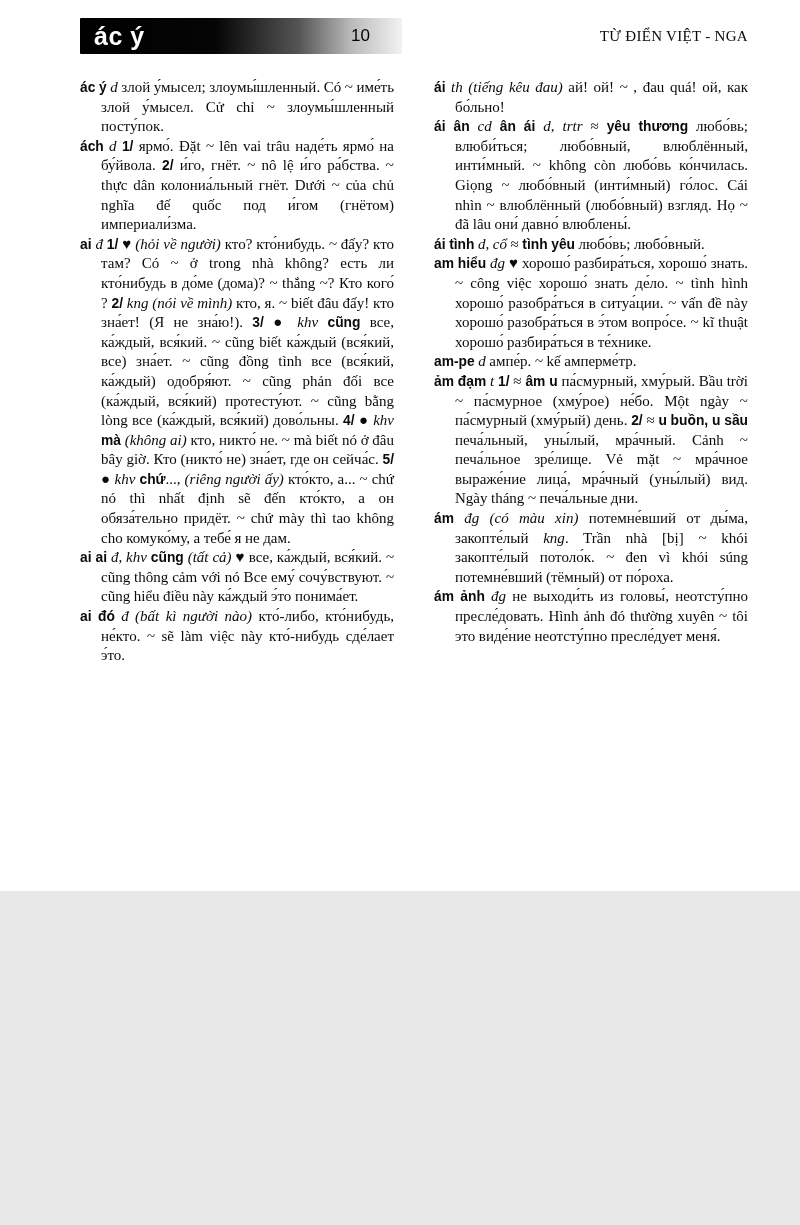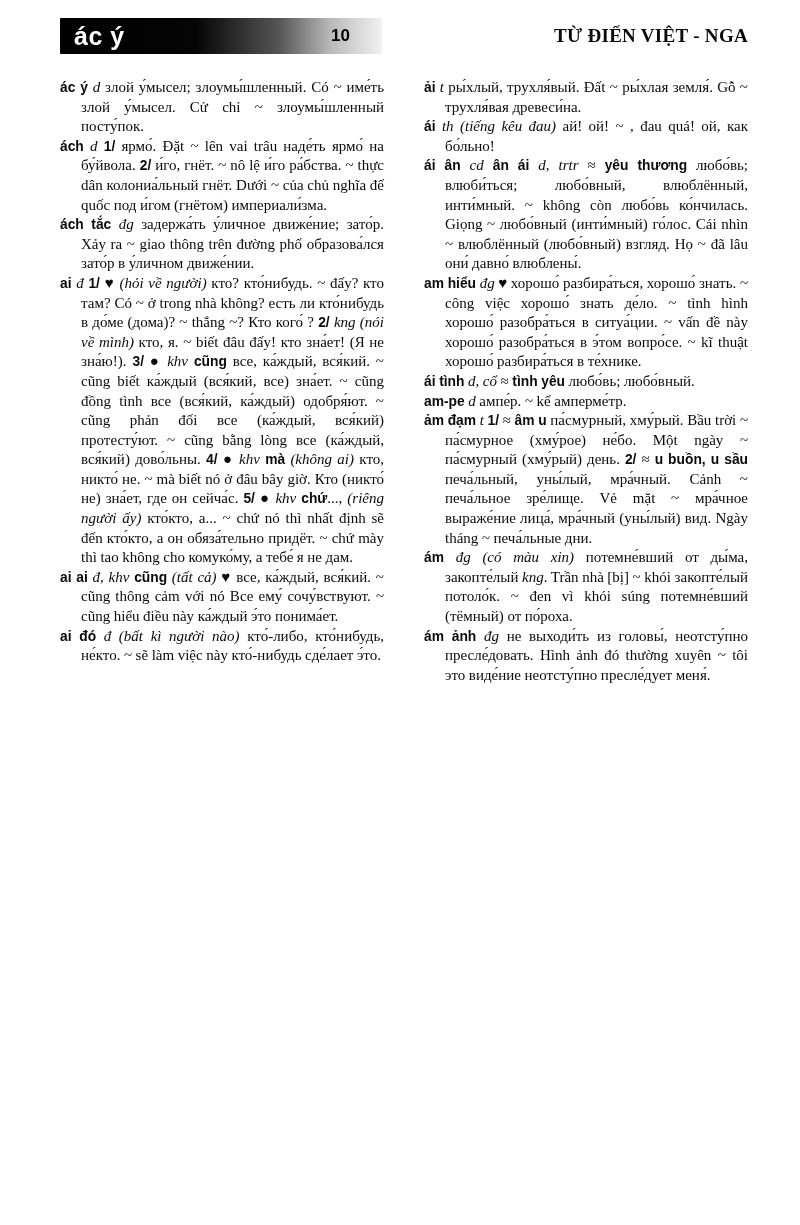--- a/index.html
+++ b/index.html
@@ -3,27 +3,28 @@
 <meta charset="utf-8">
 <style>
   html, body {
     margin: 0;
     padding: 0;
     background: #e8e8e8;
   }
   .page {
     position: relative;
     width: 800px;
-    height: 1225px;
+    height: 891px;
     margin: 0 auto;
     background: #ffffff;
     font-family: "Liberation Serif", serif;
     color: #0a0a0a;
     overflow: hidden;
     box-sizing: border-box;
+    padding-left: 20px;
   }
   .page-header {
     display: flex;
     align-items: center;
     justify-content: space-between;
     padding: 18px 52px 0 60px;
   }
   .guide-band {
     position: relative;
     width: 322px;
@@ -40,27 +41,27 @@
     font-size: 25px;
     padding-left: 14px;
     letter-spacing: 0.5px;
   }
   .page-number {
     position: absolute;
     right: 32px;
     top: 8px;
     color: #000000;
     font-family: "Liberation Sans", sans-serif;
-    font-weight: bold;
+    font-weight: normal;
     font-size: 17px;
   }
   .book-title {
     font-family: "Liberation Serif", serif;
-    font-weight: bold;
-    font-size: 19px;
+    font-weight: normal;
+    font-size: 15px;
     letter-spacing: 0.3px;
     white-space: nowrap;
   }
   .columns {
     display: flex;
     gap: 40px;
     padding: 24px 52px 30px 60px;
   }
   .column {
     flex: 1;
@@ -93,30 +94,28 @@
     <div class="guide-band">
       <span class="guide-word">ác ý</span>
       <span class="page-number">10</span>
     </div>
     <div class="book-title">TỪ ĐIỂN VIỆT - NGA</div>
   </header>
   <main class="columns">
     <div class="column" id="col-left">
         <p class="entry"><span class="seg-b">ác ý</span><span class="seg-i"> d </span><span class="seg-n">злой у́мысел; злоумы́шленный. Có ~ име́ть злой у́мысел. Cử chỉ ~ злоумы́шленный посту́пок.</span></p>
         <p class="entry"><span class="seg-b">ách</span><span class="seg-i"> d </span><span class="seg-b">1/</span><span class="seg-n"> ярмо́. Đặt ~ lên vai trâu наде́ть ярмо́ на бу́йвола. </span><span class="seg-b">2/</span><span class="seg-n"> и́го, гнёт. ~ nô lệ и́го ра́бства. ~ thực dân колониа́льный гнёт. Dưới ~ của chủ nghĩa đế quốc под и́гом (гнётом) империали́зма.</span></p>
-        <p class="entry"><span class="seg-b">ách tắc</span><span class="seg-i"> đg </span><span class="seg-n">задержа́ть у́личное движе́ние; зато́р. Xảy ra ~ giao thông trên đường phố образова́лся зато́р в у́личном движе́нии.</span></p>
         <p class="entry"><span class="seg-b">ai</span><span class="seg-i"> đ </span><span class="seg-b">1/</span><span class="seg-n"> ♥ </span><span class="seg-i">(hỏi về người)</span><span class="seg-n"> кто? кто́нибудь. ~ đấy? кто там? Có ~ ở trong nhà không? есть ли кто́нибудь в до́ме (дома)? ~ thắng ~? Кто кого́ ? </span><span class="seg-b">2/</span><span class="seg-i"> kng </span><span class="seg-i">(nói về mình)</span><span class="seg-n"> кто, я. ~ biết đâu đấy! кто зна́ет! (Я не зна́ю!). </span><span class="seg-b">3/</span><span class="seg-n"> ● </span><span class="seg-i">khv </span><span class="seg-b">cũng</span><span class="seg-n"> все, ка́ждый, вся́кий. ~ cũng biết ка́ждый (вся́кий, все) зна́ет. ~ cũng đồng tình все (вся́кий, ка́ждый) одобря́ют. ~ cũng phản đối все (ка́ждый, вся́кий) протесту́ют. ~ cũng bằng lòng все (ка́ждый, вся́кий) дово́льны. </span><span class="seg-b">4/</span><span class="seg-n"> ● </span><span class="seg-i">khv </span><span class="seg-b">mà</span><span class="seg-n"> </span><span class="seg-i">(không ai)</span><span class="seg-n"> кто, никто́ не. ~ mà biết nó ở đâu bây giờ. Кто (никто́ не) зна́ет, где он сейча́с. </span><span class="seg-b">5/</span><span class="seg-n"> ● </span><span class="seg-i">khv </span><span class="seg-b">chứ</span><span class="seg-n">..., </span><span class="seg-i">(riêng người ấy)</span><span class="seg-n"> кто́кто, а... ~ chứ nó thì nhất định sẽ đến кто́кто, а он обяза́тельно придёт. ~ chứ mày thì tao không cho комуко́му, а тебе́ я не дам.</span></p>
         <p class="entry"><span class="seg-b">ai ai</span><span class="seg-i"> đ, khv </span><span class="seg-b">cũng</span><span class="seg-n"> </span><span class="seg-i">(tất cả)</span><span class="seg-n"> ♥ все, ка́ждый, вся́кий. ~ cũng thông cảm với nó Все ему́ сочу́вствуют. ~ cũng hiểu điều này ка́ждый э́то понима́ет.</span></p>
         <p class="entry"><span class="seg-b">ai đó</span><span class="seg-i"> đ </span><span class="seg-i">(bất kì người nào)</span><span class="seg-n"> кто́-либо, кто́нибудь, не́кто. ~ sẽ làm việc này кто́-нибудь сде́лает э́то.</span></p>
       </div>
     <div class="column" id="col-right">
-        <p class="entry"><span class="seg-b">ải</span><span class="seg-i"> t </span><span class="seg-n">ры́хлый, трухля́вый. Đất ~ ры́хлая земля́. Gỗ ~ трухля́вая древеси́на.</span></p>
         <p class="entry"><span class="seg-b">ái</span><span class="seg-i"> th </span><span class="seg-i">(tiếng kêu đau)</span><span class="seg-n"> ай! ой! ~ , đau quá! ой, как бо́льно!</span></p>
         <p class="entry"><span class="seg-b">ái ân</span><span class="seg-i"> cd </span><span class="seg-b">ân ái</span><span class="seg-i"> d, trtr </span><span class="seg-n">≈ </span><span class="seg-b">yêu thương</span><span class="seg-n"> любо́вь; влюби́ться; любо́вный, влюблённый, инти́мный. ~ không còn любо́вь ко́нчилась. Giọng ~ любо́вный (инти́мный) го́лос. Cái nhìn ~ влюблённый (любо́вный) взгляд. Họ ~ đã lâu они́ давно́ влюблены́.</span></p>
+        <p class="entry"><span class="seg-b">ái tình</span><span class="seg-i"> d, cổ </span><span class="seg-n">≈ </span><span class="seg-b">tình yêu</span><span class="seg-n"> любо́вь; любо́вный.</span></p>
         <p class="entry"><span class="seg-b">am hiểu</span><span class="seg-i"> đg </span><span class="seg-n">♥ хорошо́ разбира́ться, хорошо́ знать. ~ công việc хорошо́ знать де́ло. ~ tình hình хорошо́ разобра́ться в ситуа́ции. ~ vấn đề này хорошо́ разобра́ться в э́том вопро́се. ~ kĩ thuật хорошо́ разбира́ться в те́хнике.</span></p>
-        <p class="entry"><span class="seg-b">ái tình</span><span class="seg-i"> d, cổ </span><span class="seg-n">≈ </span><span class="seg-b">tình yêu</span><span class="seg-n"> любо́вь; любо́вный.</span></p>
         <p class="entry"><span class="seg-b">am-pe</span><span class="seg-i"> d </span><span class="seg-n">ампе́р. ~ kế амперме́тр.</span></p>
         <p class="entry"><span class="seg-b">ảm đạm</span><span class="seg-i"> t </span><span class="seg-b">1/</span><span class="seg-n"> ≈ </span><span class="seg-b">âm u</span><span class="seg-n"> па́смурный, хму́рый. Bầu trời ~ па́смурное (хму́рое) не́бо. Một ngày ~ па́смурный (хму́рый) день. </span><span class="seg-b">2/</span><span class="seg-n"> ≈ </span><span class="seg-b">u buồn, u sầu</span><span class="seg-n"> печа́льный, уны́лый, мра́чный. Cảnh ~ печа́льное зре́лище. Vẻ mặt ~ мра́чное выраже́ние лица́, мра́чный (уны́лый) вид. Ngày tháng ~ печа́льные дни.</span></p>
         <p class="entry"><span class="seg-b">ám</span><span class="seg-i"> đg </span><span class="seg-i">(có màu xin)</span><span class="seg-n"> потемне́вший от ды́ма, закопте́лый </span><span class="seg-i">kng</span><span class="seg-n">. Trần nhà [bị] ~ khói закопте́лый потоло́к. ~ đen vì khói súng потемне́вший (тёмный) от по́роха.</span></p>
         <p class="entry"><span class="seg-b">ám ảnh</span><span class="seg-i"> đg </span><span class="seg-n">не выходи́ть из головы́, неотсту́пно пресле́довать. Hình ảnh đó thường xuyên ~ tôi это виде́ние неотсту́пно пресле́дует меня́.</span></p>
       </div>
   </main>
 </div>
 
 </body></html>

